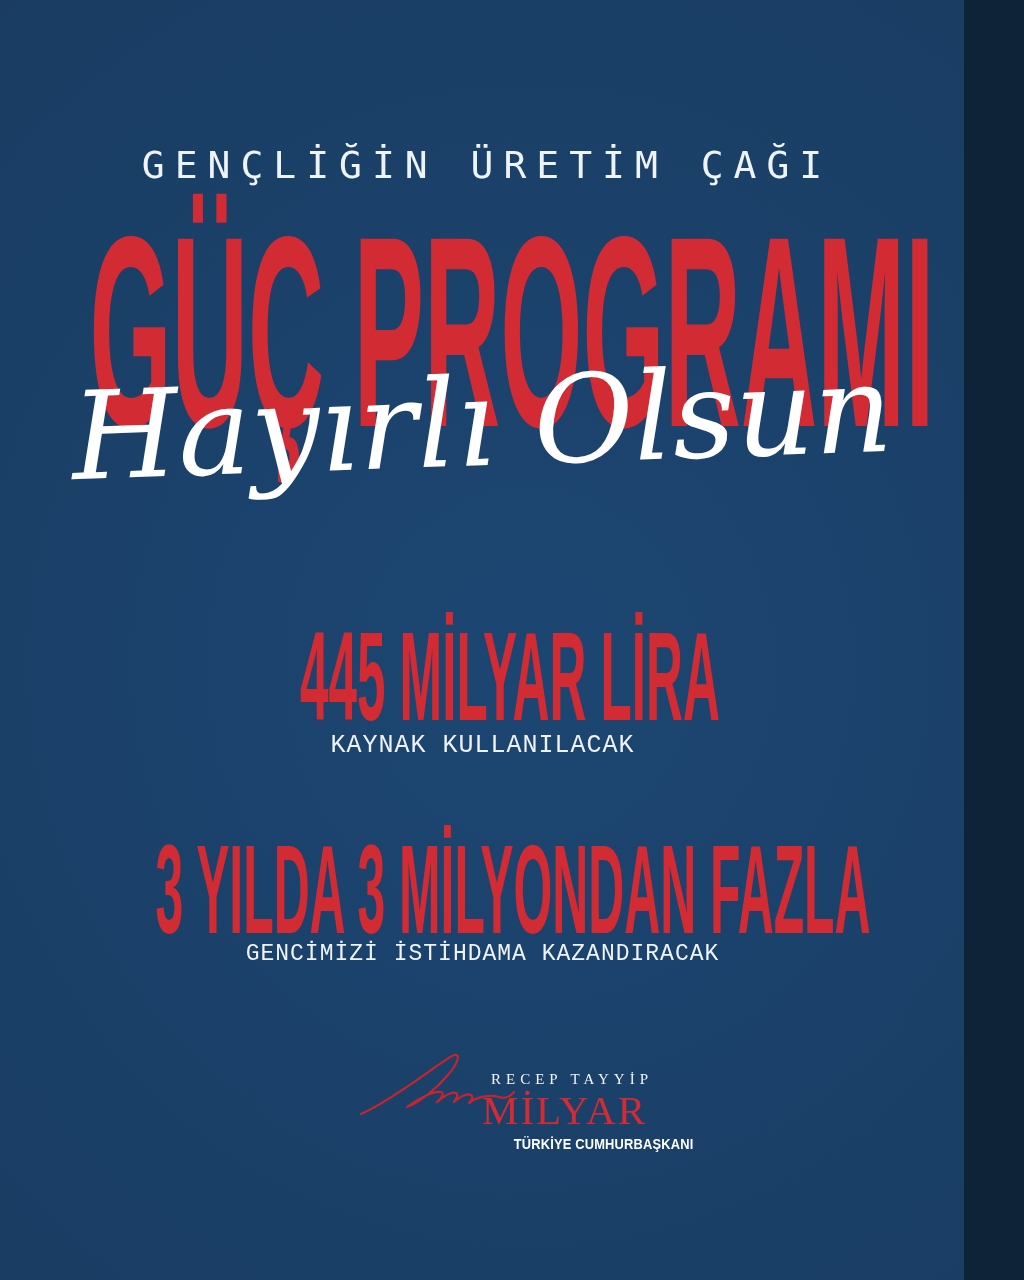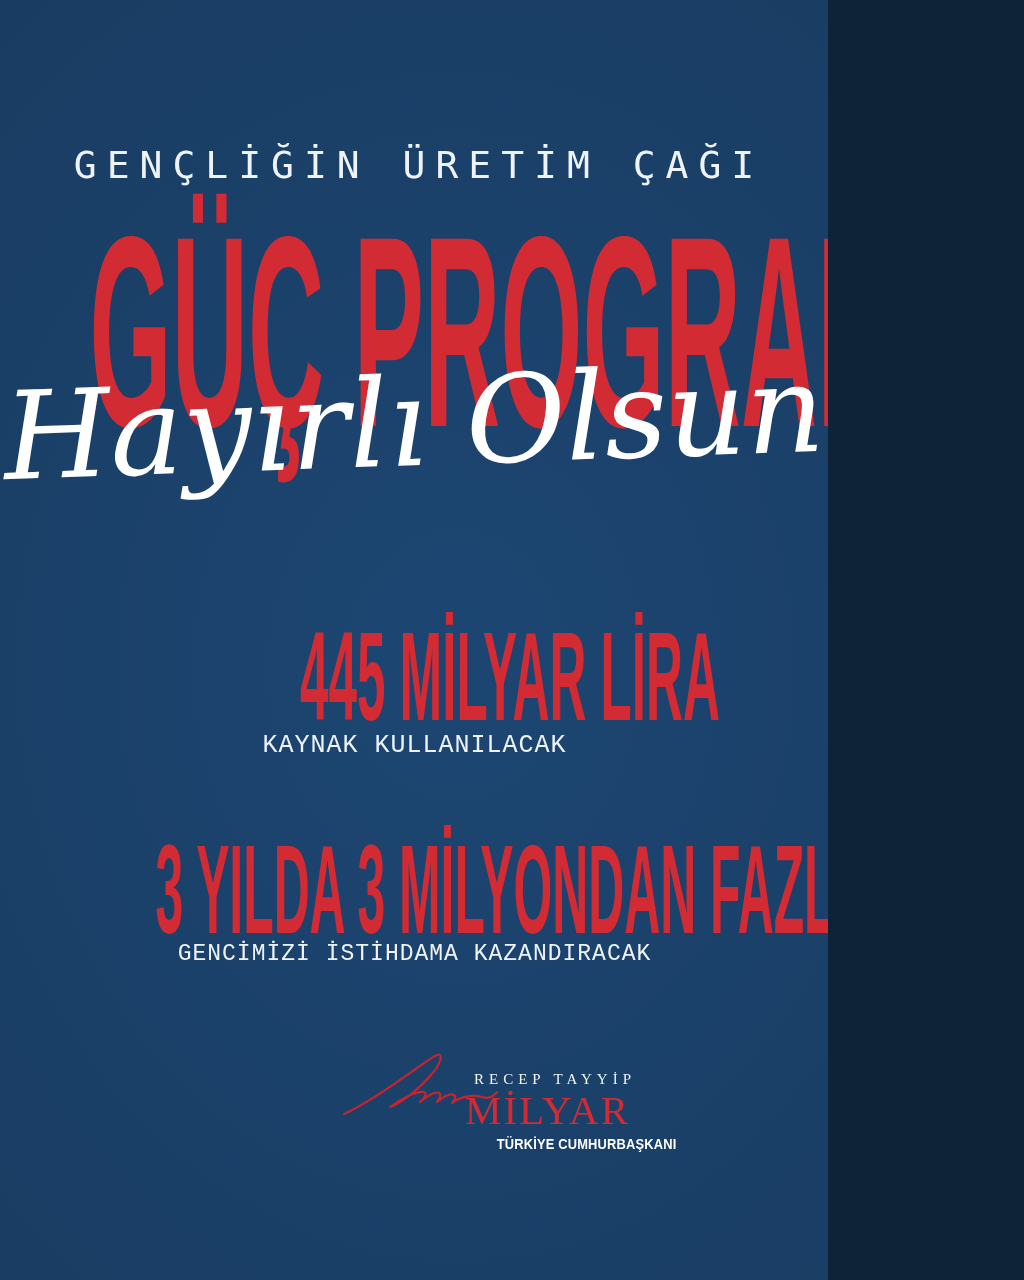--- a/index.html
+++ b/index.html
@@ -2,21 +2,21 @@
 <html><head>
 <meta charset="utf-8">
 <style>
   html, body {
     margin: 0;
     padding: 0;
     background: #0e2238;
   }
   .canvas {
     position: relative;
-    width: 828px;
+    width: 964px;
     height: 1280px;
     overflow: hidden;
     font-family: "Liberation Sans", sans-serif;
     background: radial-gradient(ellipse 140% 110% at 55% 52%,
                 #1c4672 0%, #1a3e65 52%, #183355 100%);
   }
   svg { overflow: visible; display: block; }
 
   
   .tagline {
@@ -70,21 +70,21 @@
     font-family: Liberation Mono, monospace;
     color: #eef3f8;
     white-space: nowrap;
   }
   .caption-1 { top: 731px; font-size: 25px; letter-spacing: 1px; text-indent: 1px; }
   .caption-2 { top: 941px; font-size: 23px; letter-spacing: 1px; text-indent: 1px; }
 
   
   .sig-block {
     position: absolute;
-    left: 340px;
+    left: 357px;
     top: 1042px;
     width: 360px;
     height: 115px;
   }
   .sig-scribble {
     position: absolute;
     left: 0;
     top: 6px;
     width: 160px;
     height: 72px;

